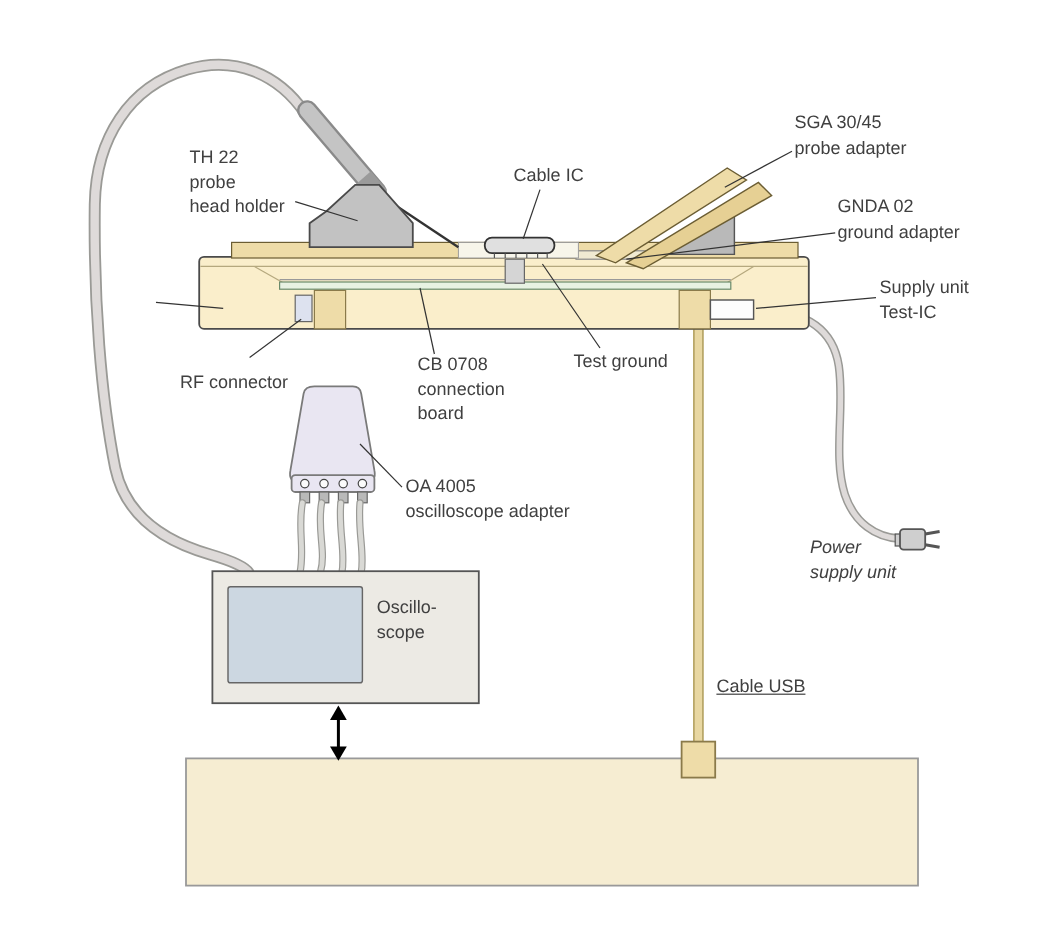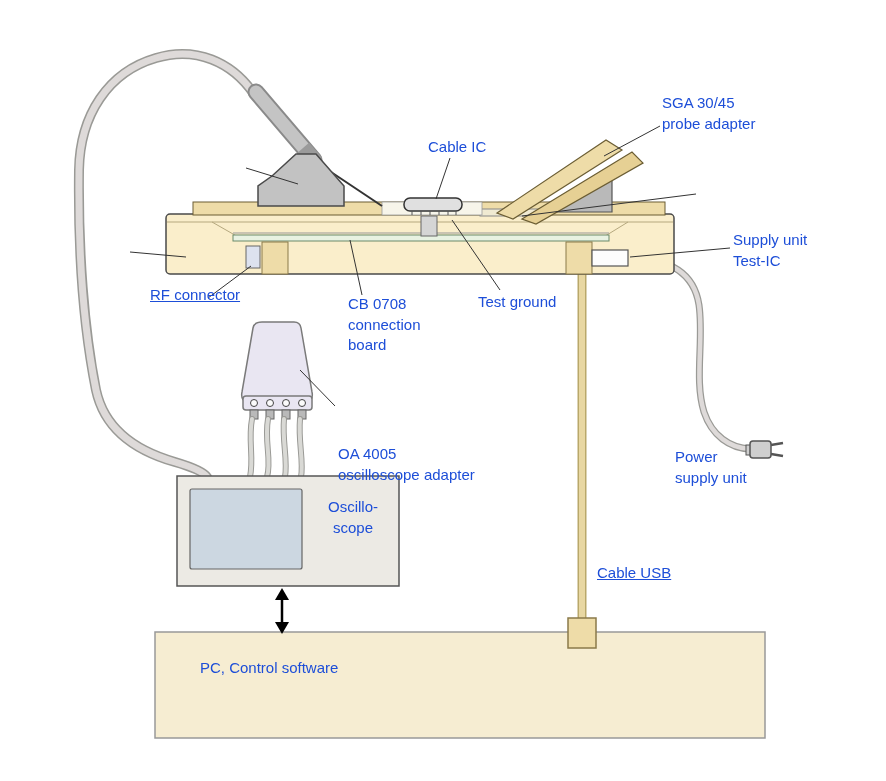--- a/index.html
+++ b/index.html
@@ -8,21 +8,21 @@
     width:886px;height:781px;
     background:#ffffff;
     font-family:"Liberation Sans", sans-serif;
     overflow:hidden;
   }
   #drawing{position:absolute;left:0;top:0;}
   .label{
     position:absolute;
     font-size:15px;
     line-height:1.38;
-    color:#1d4ed8;
+    color:#404040;
     white-space:pre-line;
   }
 </style>
 </head>
 <body>
 
 <div id="stage">
 
   <svg id="drawing" width="886" height="781" viewBox="0 0 886 781">
 
@@ -147,32 +147,36 @@
       <line x1="696" y1="194" x2="522" y2="216"></line>
       <line x1="130" y1="252" x2="186" y2="257"></line>
       <line x1="208" y1="298" x2="251" y2="266"></line>
       <line x1="362" y1="295" x2="350" y2="240"></line>
       <line x1="500" y1="290" x2="452" y2="220"></line>
       <line x1="730" y1="248" x2="630" y2="257"></line>
       <line x1="335" y1="406" x2="300" y2="370"></line>
     </g>
   </svg>
 
+  <div class="label" style="left:158px;top:122px;">TH 22
+probe
+head holder</div>
   <div class="label" style="left:428px;top:137px;">Cable IC</div>
   <div class="label" style="left:662px;top:93px;">SGA 30/45
 probe adapter</div>
-  <div class="label" style="left:150px;top:285px;text-decoration:underline;">RF connector</div>
+  <div class="label" style="left:698px;top:163px;">GNDA 02
+ground adapter</div>
+  <div class="label" style="left:150px;top:309px;">RF connector</div>
   <div class="label" style="left:348px;top:294px;">CB 0708
 connection
 board</div>
   <div class="label" style="left:478px;top:292px;">Test ground</div>
   <div class="label" style="left:733px;top:230px;">Supply unit
 Test-IC</div>
-  <div class="label" style="left:338px;top:396px;margin-top:48px;">OA 4005
+  <div class="label" style="left:338px;top:396px;">OA 4005
 oscilloscope adapter</div>
-  <div class="label" style="left:328px;top:497px;text-align:center;">Oscillo-
+  <div class="label" style="left:314px;top:497px;">Oscillo-
 scope</div>
-  <div class="label" style="left:675px;top:447px;">Power
+  <div class="label" style="left:675px;top:447px;font-style:italic;">Power
 supply unit</div>
   <div class="label" style="left:597px;top:563px;text-decoration:underline;">Cable USB</div>
-  <div class="label" style="left:200px;top:658px;">PC, Control software</div>
 
 </div>
 
 </body></html>

